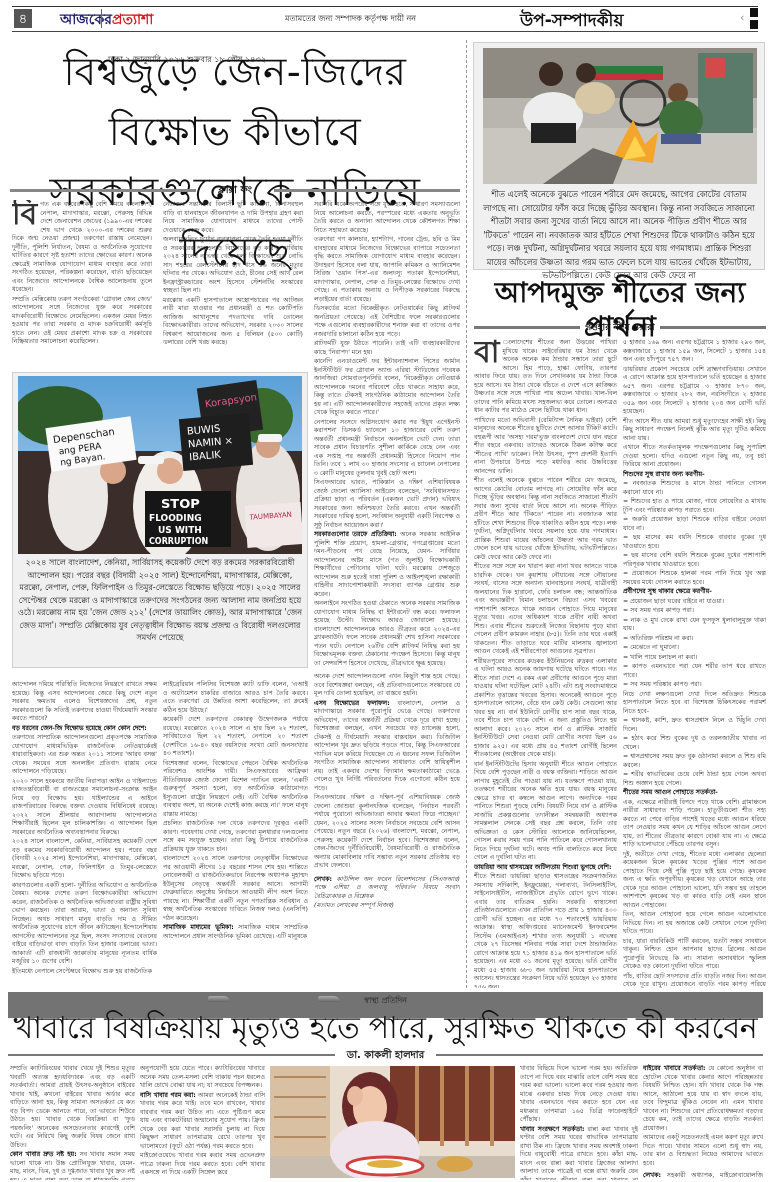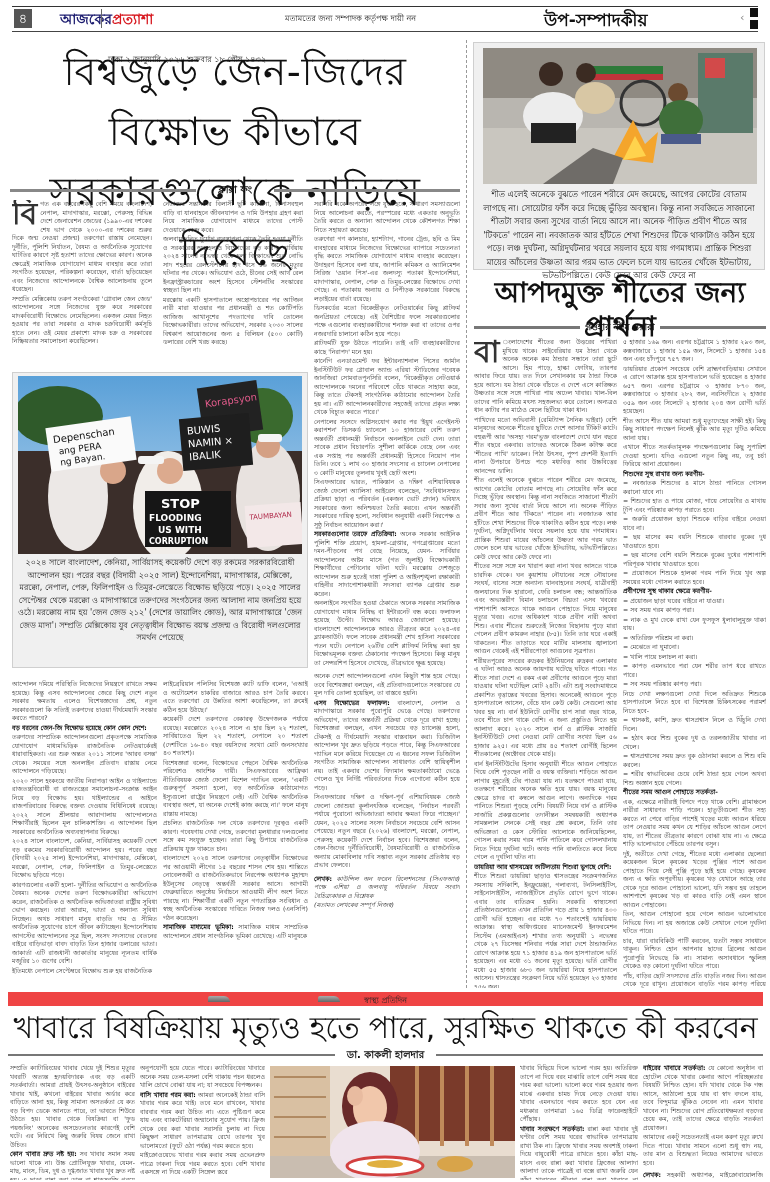--- a/index.html
+++ b/index.html
@@ -10,21 +10,21 @@
   .masthead { position: absolute; left: 0; top: 0; width: 770px; height: 36px; }
   .masthead .topline { position: absolute; left: 12px; right: 12px; top: 6px; height: 1px; background: #333; }
   .masthead .botline { position: absolute; left: 12px; right: 12px; top: 31px; height: 1px; background: #444; }
   .page-num { position: absolute; left: 14px; top: 9px; width: 18px; height: 19px; background: #555; color: #fff; font-size: 13px; text-align: center; line-height: 19px; }
   .logo { position: absolute; left: 40px; top: 8px; font-size: 14px; font-weight: bold; margin-left: 20px; }
   .logo .a { color: #1a1a6e; }
   .logo .b { color: #d71920; }
   .logo-sep { position: absolute; left: 101px; top: 9px; width: 1px; height: 19px; background: #666; }
   .dateline { position: absolute; left: 108px; top: 12px; font-size: 8px; color: #222; margin-top: 41px; }
   .disclaimer { position: absolute; left: 285px; top: 12px; font-size: 8px; color: #222; }
-  .section-title { position: absolute; left: 520px; top: 7px; font-size: 17px; font-weight: bold; color: #111; margin-left: 24px; }
+  .section-title { position: absolute; left: 520px; top: 7px; font-size: 17px; font-weight: bold; color: #111; }
   .sec-arrow { position: absolute; left: 740px; top: 11px; font-size: 11px; color: #888; }
   .sec-block { position: absolute; left: 750px; top: 8px; width: 8px; height: 21px; background: linear-gradient(#111 0 45%, #fff 45% 55%, #111 55%); }
 
   
   .main-headline { position: absolute; left: 10px; top: 42px; width: 450px; text-align: center; font-size: 39px; line-height: 60px; font-weight: normal; letter-spacing: 0.5px; }
   .byline-row { position: absolute; left: 10px; top: 183px; width: 450px; height: 14px; display: flex; align-items: center; gap: 22px; }
   .byline-row .rule { flex: 1; height: 3px; background: #888; }
   .byline-row .name { font-size: 10px; font-weight: bold; }
 
   .colgrp { position: absolute; font-size: 6.2px; line-height: 8.5px; color: #333; text-align: justify; overflow: hidden; }
@@ -38,21 +38,21 @@
 
   .vdivider { position: absolute; border-left: 1px dashed #999; }
 
   
   .right-head { position: absolute; left: 474px; top: 276px; width: 292px; text-align: center; font-size: 28px; font-weight: bold; line-height: 34px; }
   .right-byline { position: absolute; left: 474px; top: 320px; width: 292px; height: 14px; display: flex; align-items: center; gap: 5px; }
   .right-byline .rule { flex: 1; height: 3px; background: #777; }
   .right-byline .name { font-size: 9px; font-weight: bold; }
 
   
-  .health-band { position: absolute; left: 8px; top: 992px; width: 755px; height: 14px; background: #ef4444; }
+  .health-band { position: absolute; left: 8px; top: 992px; width: 755px; height: 26px; background: #737373; }
   .health-band .label { position: absolute; left: 0; right: 0; top: 2px; text-align: center; font-size: 8px; color: #222; }
   .band-tab { position: absolute; top: 4px; width: 22px; height: 6px; background: linear-gradient(#aaa, #666); border-radius: 2px 6px 0 0; }
 
   .bottom-headline { position: absolute; left: 8px; top: 1010px; width: 755px; text-align: center; font-size: 30px; font-weight: normal; line-height: 36px; letter-spacing: -0.3px; }
   .bottom-byline { position: absolute; left: 8px; top: 1048px; width: 755px; height: 14px; display: flex; align-items: center; gap: 12px; }
   .bottom-byline .rule { flex: 1; height: 2px; background: #777; }
   .bottom-byline .name { font-size: 10px; font-weight: bold; }
   .note { font-style: italic; }
 </style>
 </head>

